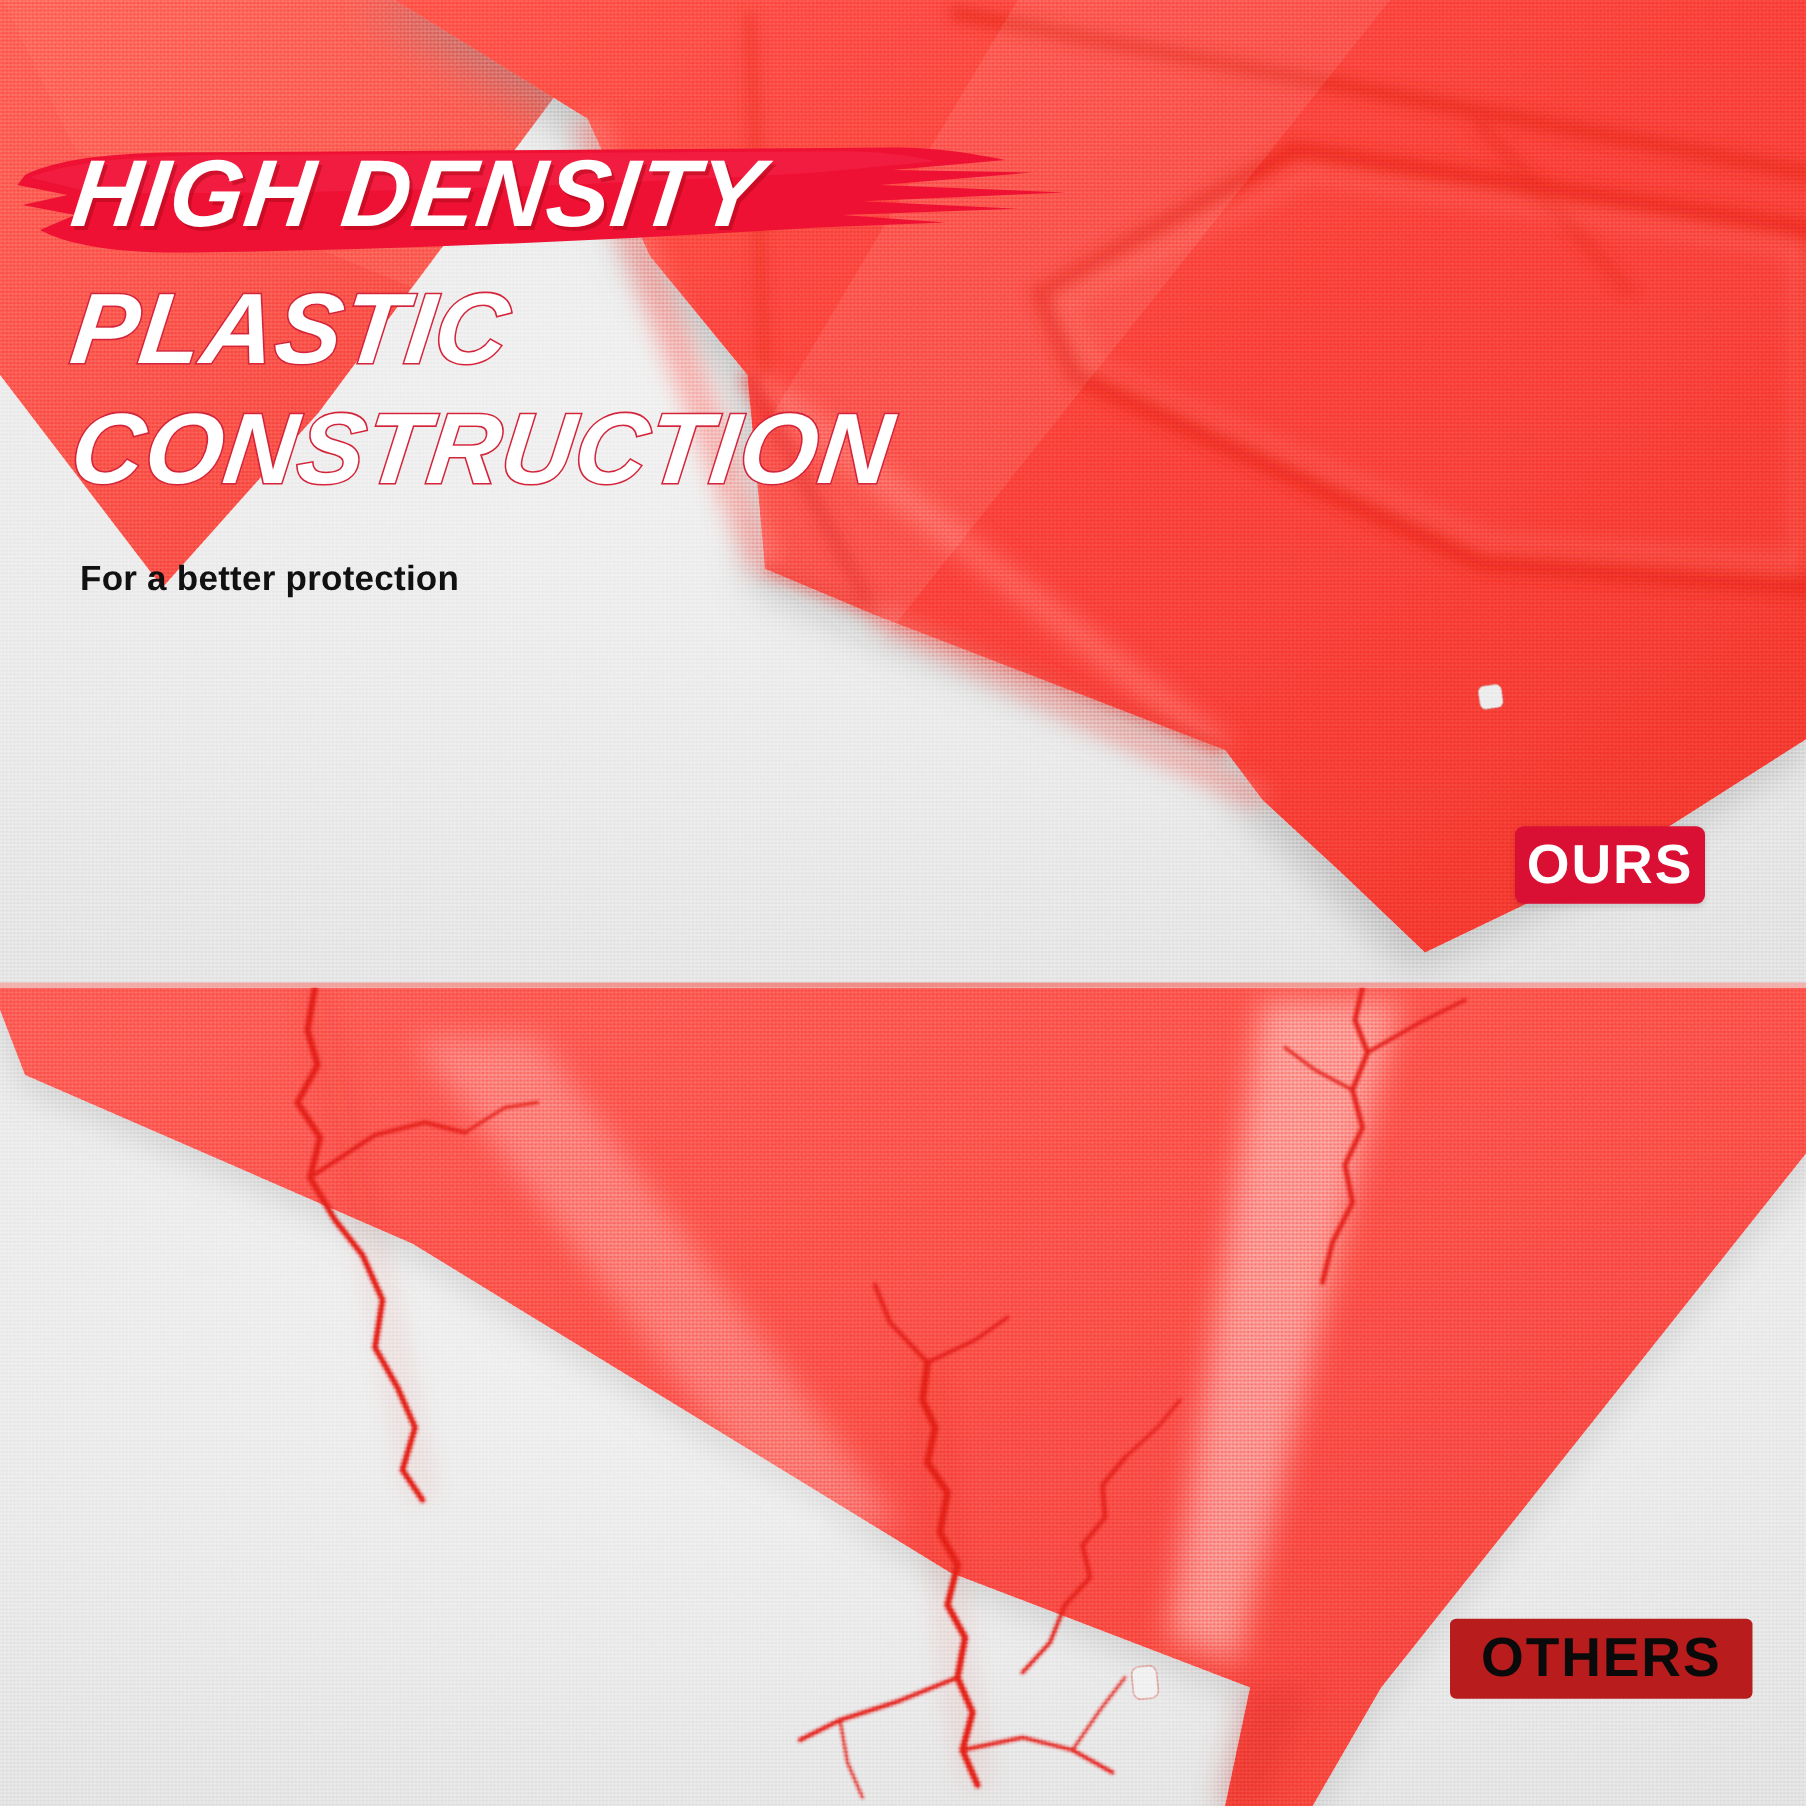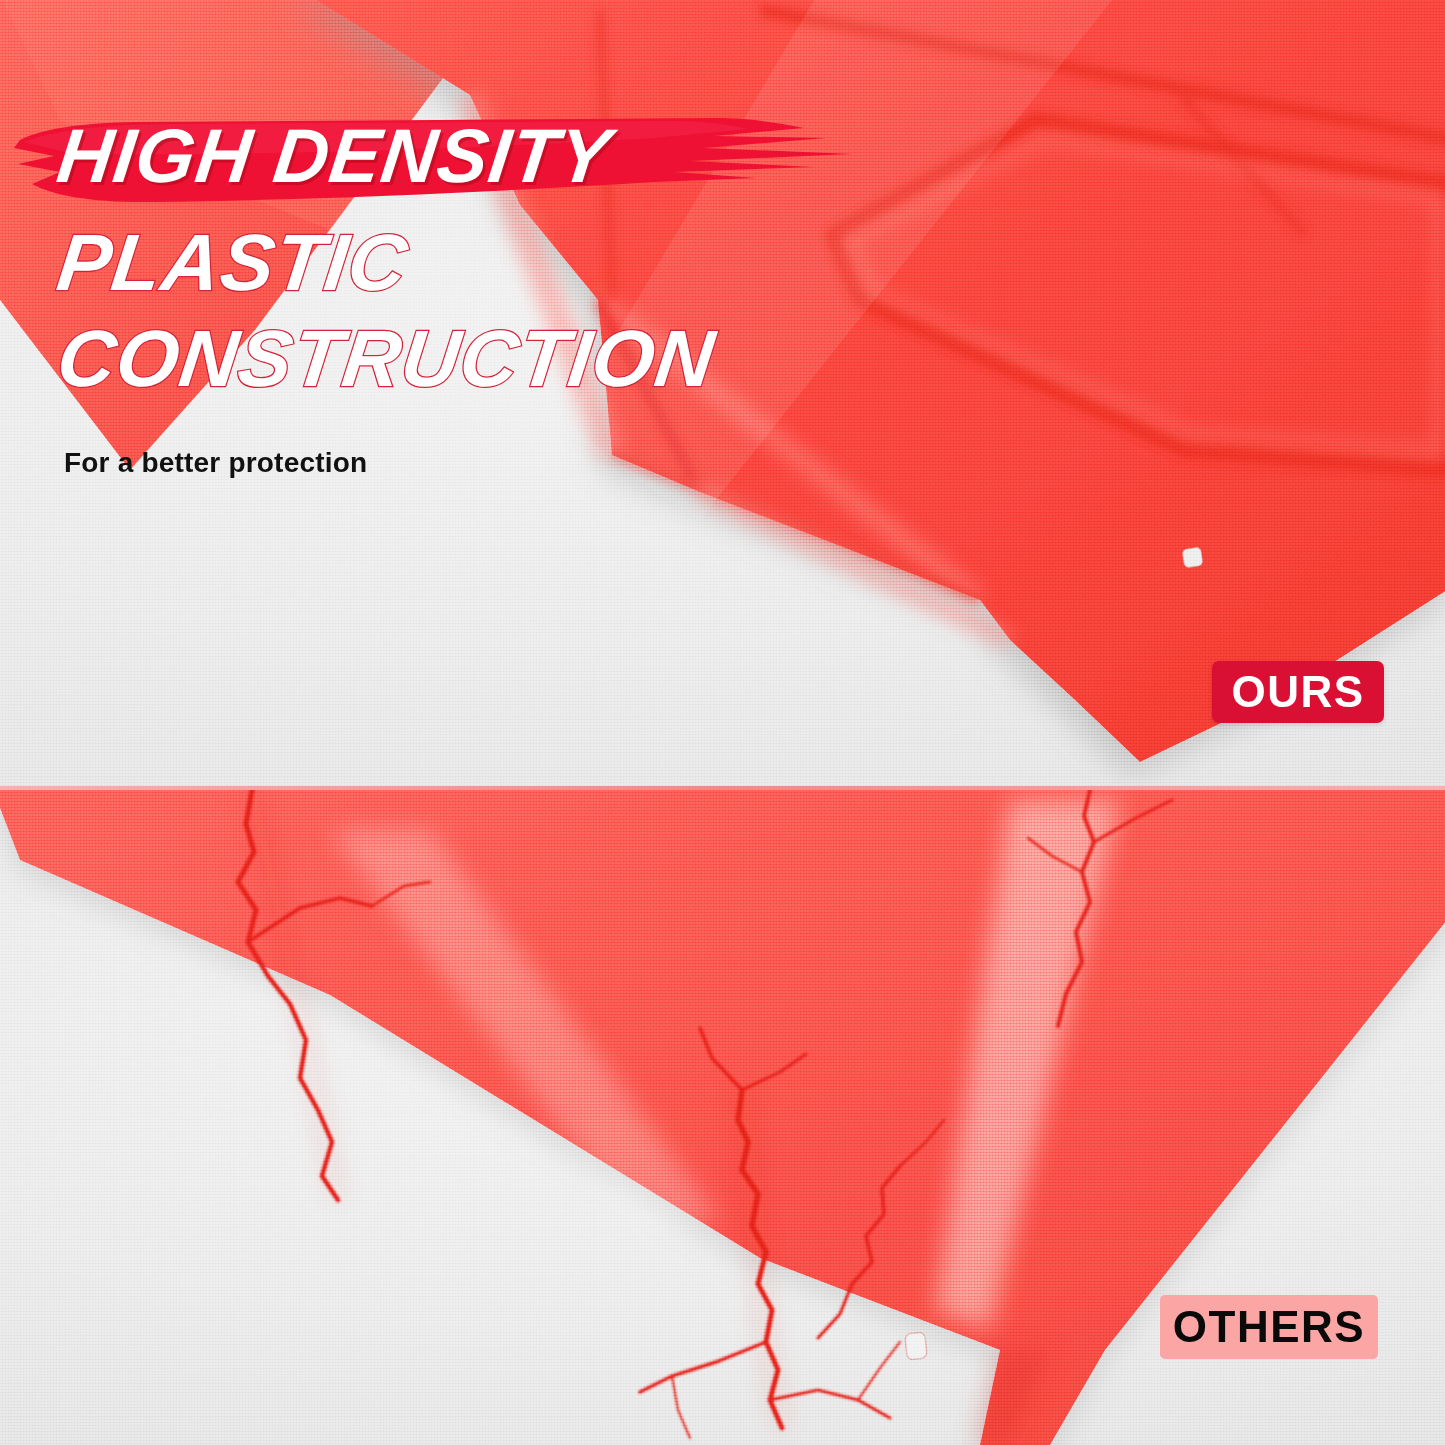--- a/index.html
+++ b/index.html
@@ -101,28 +101,28 @@
   }
 
   
   .badge{
     position:absolute;
     display:flex;align-items:center;justify-content:center;
     font-weight:bold;
     letter-spacing:1.5px;
   }
   .badge-ours{
-    left:1212px;top:661px;width:172px;height:62px;
+    left:1212px;top:661px;width:152px;height:62px;
     background:#da0f34;border-radius:7px;
     color:#ffffff;font-size:44px;
     box-shadow:0 2px 5px rgba(0,0,0,.12);
   }
   .badge-others{
-    left:1160px;top:1295px;width:218px;height:64px;
-    background:#fca5a5;border-radius:5px;
+    left:1160px;top:1295px;width:242px;height:64px;
+    background:#b91c1c;border-radius:5px;
     color:#0a0a0a;font-size:44px;
   }
 </style>
 </head>
 <body>
 
 <div class="stage">
 
   <div class="panel panel-top">
     <div class="bg-grey"></div>

